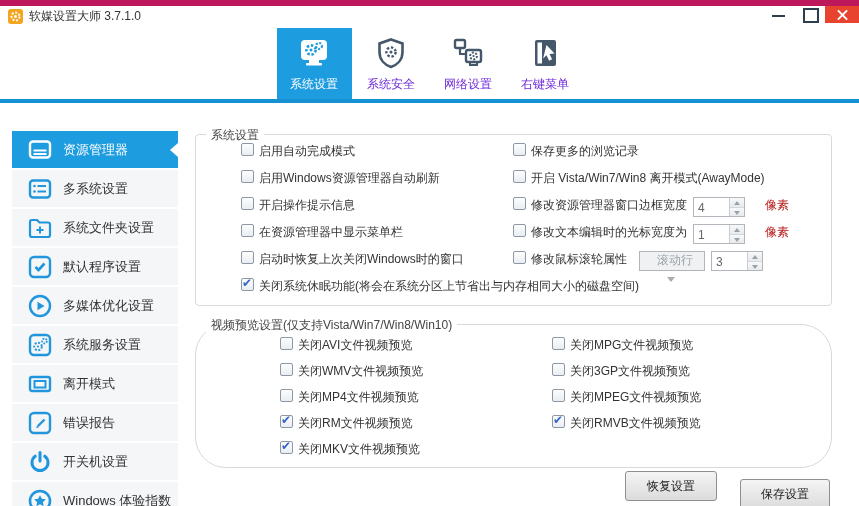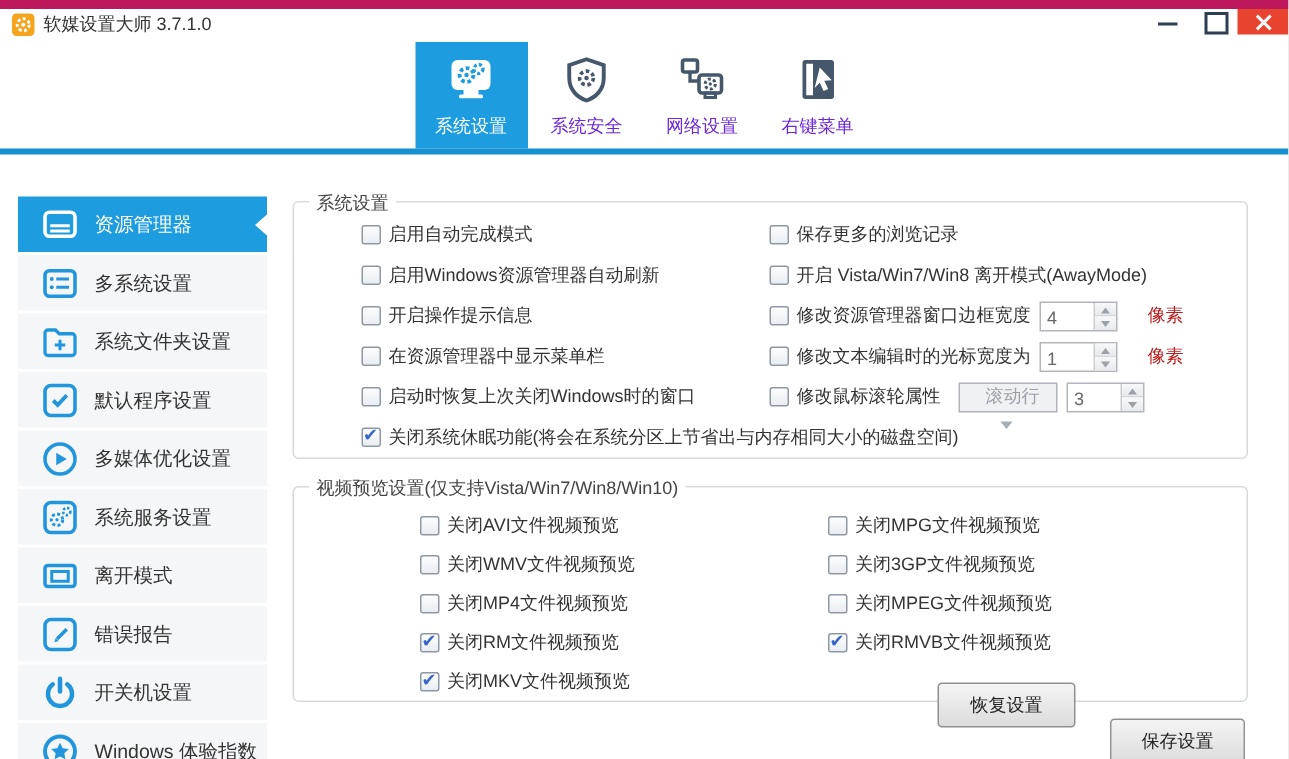--- a/index.html
+++ b/index.html
@@ -36,44 +36,44 @@
   .side-item { position:relative; width:166px; margin:0 0 2px 12px; height:37px; display:flex; align-items:center; background:#f5f6f8; color:#333; cursor:pointer; }
   .side-item .sicon { width:26px; height:26px; margin-left:15px; color:#2196dd; flex:none; }
   .side-label { margin-left:10px; font-size:13px; white-space:nowrap; }
   .side-item.selected { background:var(--accent); color:#fff; }
   .side-item.selected .sicon { color:#fff; }
   .side-item.selected::after { content:""; position:absolute; right:0; top:50%; transform:translateY(-50%); border-top:7px solid transparent; border-bottom:7px solid transparent; border-right:8px solid #fff; }
 
   .content { flex:1; position:relative; }
   .groupbox { position:absolute; border:1px solid #d6dade; border-radius:4px; background:#fff; }
   .group-sys { left:10px; top:31px; width:637px; height:172px; }
-  .group-video { left:10px; top:221px; width:637px; height:144px; }
+  .group-video { left:10px; top:221px; width:637px; height:144px;border-radius:31px; }
   .legend { position:absolute; top:-8px; left:10px; background:#fff; padding:0 5px; font-size:12px; color:#444; white-space:nowrap; }
   .col { position:absolute; }
-  .cbrow { height:27px; display:flex; align-items:center; white-space:nowrap; cursor:pointer; }
+  .cbrow { height:27px; display:flex; align-items:flex-start; white-space:nowrap; cursor:pointer; }
   .group-video .cbrow { height:26px;margin-left:39px; }
   .cb { width:13px; height:13px; border:1px solid #8e98a4; border-radius:2px; background:linear-gradient(#fdfdfd,#e9edf2); position:relative; flex:none; }
   .cb.checked::after { content:"\2714"; position:absolute; left:0px; top:-3px; font-size:12px; color:var(--check_blue); }
   .cblabel { margin-left:5px; font-size:12px; color:#333; }
 
   .spinner { margin-left:6px; width:52px; height:20px; border:1px solid #b2b6bc; background:#fff; display:flex; cursor:default; }
   .spin-val { flex:1; font-size:12px; color:#666; padding:3px 0 0 4px; }
   .spin-btns { width:15px; border-left:1px solid #c9cdd2; display:flex; flex-direction:column; }
   .spin-up, .spin-dn { flex:1; background:linear-gradient(#f7f8f9,#e8eaec); position:relative; }
   .spin-up { border-bottom:1px solid #d5d8db; }
   .spin-up::after { content:""; position:absolute; left:4px; top:3px; border-left:3px solid transparent; border-right:3px solid transparent; border-bottom:4px solid #9aa1a8; }
   .spin-dn::after { content:""; position:absolute; left:4px; top:3px; border-left:3px solid transparent; border-right:3px solid transparent; border-top:4px solid #9aa1a8; }
   .suffix { margin-left:20px; font-size:12px; color:#b91c1c; }
   .dropdown { margin-left:12px; width:66px; height:20px; border:1px solid #b2b6bc; background:#f0f1f3; display:flex; align-items:center; cursor:default;flex-direction:column; }
   .dd-val { flex:1; font-size:12px; color:#9aa0a8; padding-left:6px; }
   .dd-arrow { width:16px; position:relative; height:100%; }
   .dd-arrow::after { content:""; position:absolute; left:3px; top:8px; border-left:4px solid transparent; border-right:4px solid transparent; border-top:5px solid #a7adb4; }
 
   .footer-btn { position:absolute; height:30px; background:linear-gradient(#f4f4f4,#dcdcdc); border:1px solid #8e8f8f; border-radius:3px; font-size:12px; color:#222; font-family:inherit; cursor:pointer; }
-  .btn-restore { left:625px; top:449px; width:92px; }
+  .btn-restore { left:625px; top:465px; width:92px; }
   .btn-save { left:740px; top:473px; width:90px; }
 
   svg { display:block; width:100%; height:100%; }
 </style>
 </head>
 <body>
 
 <div class="window">
 
   <div class="titlebar">

